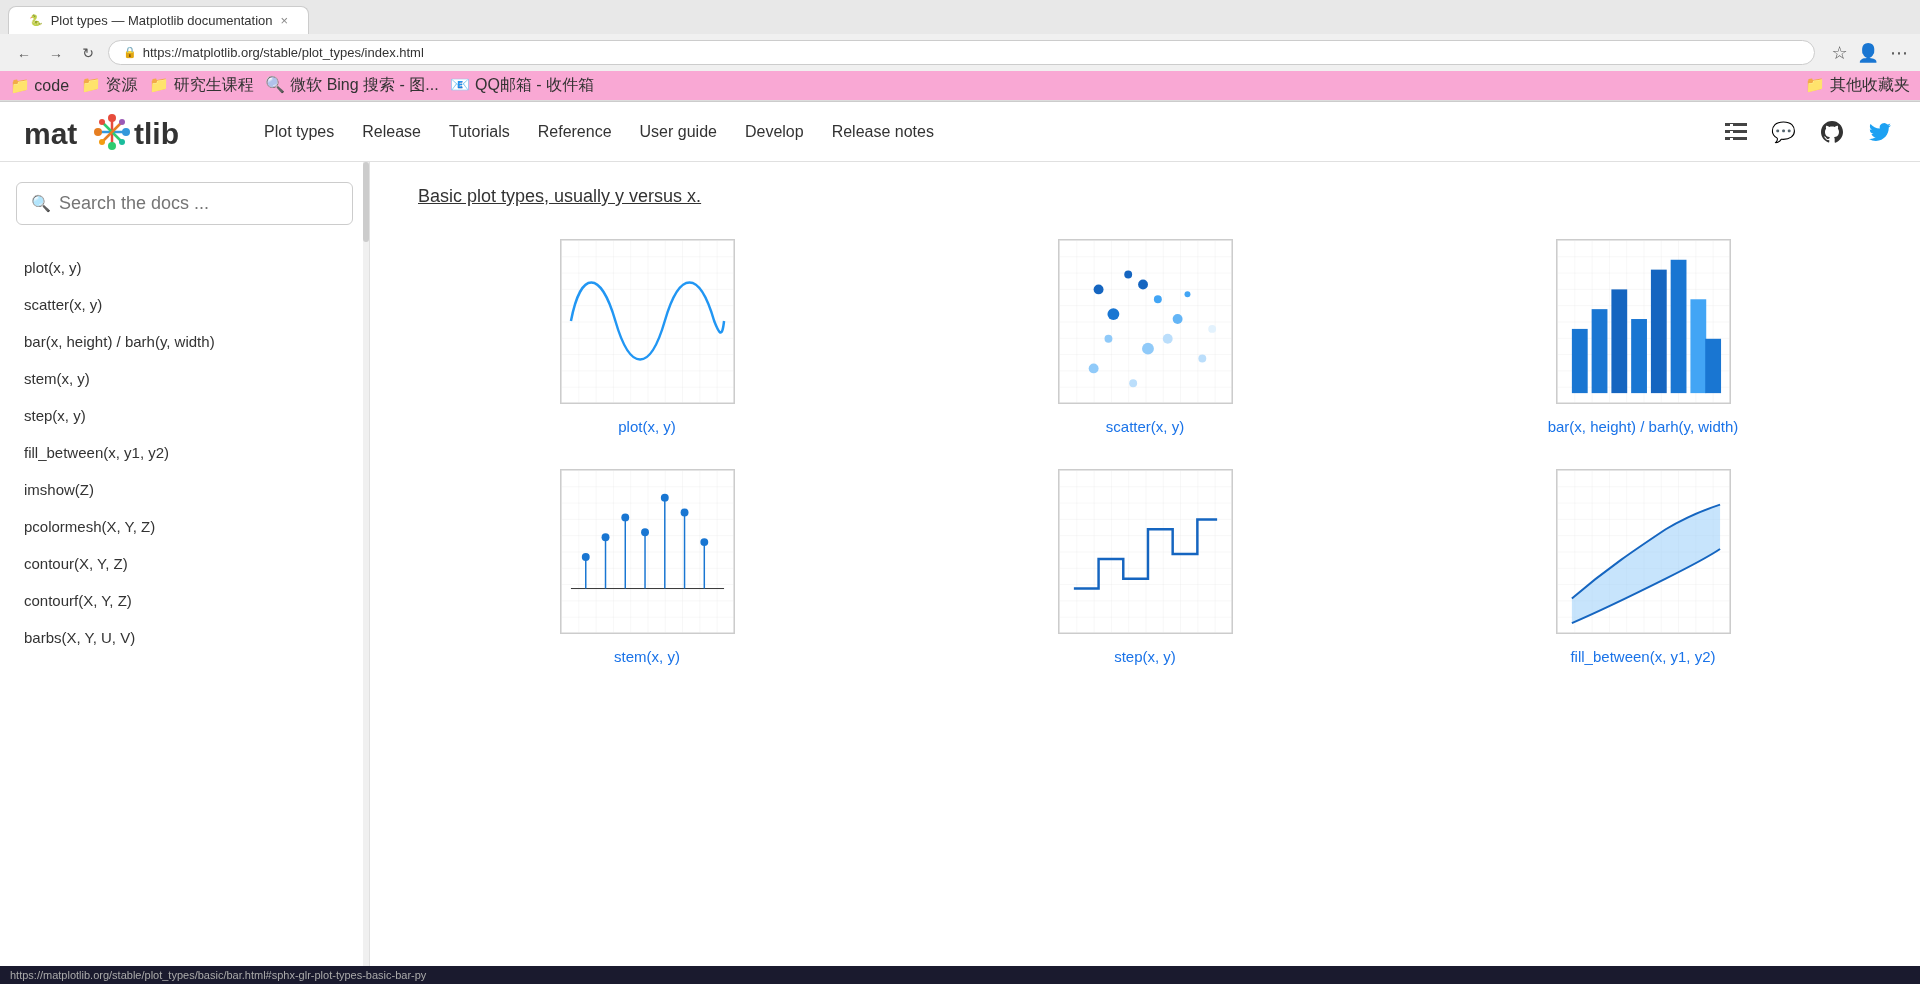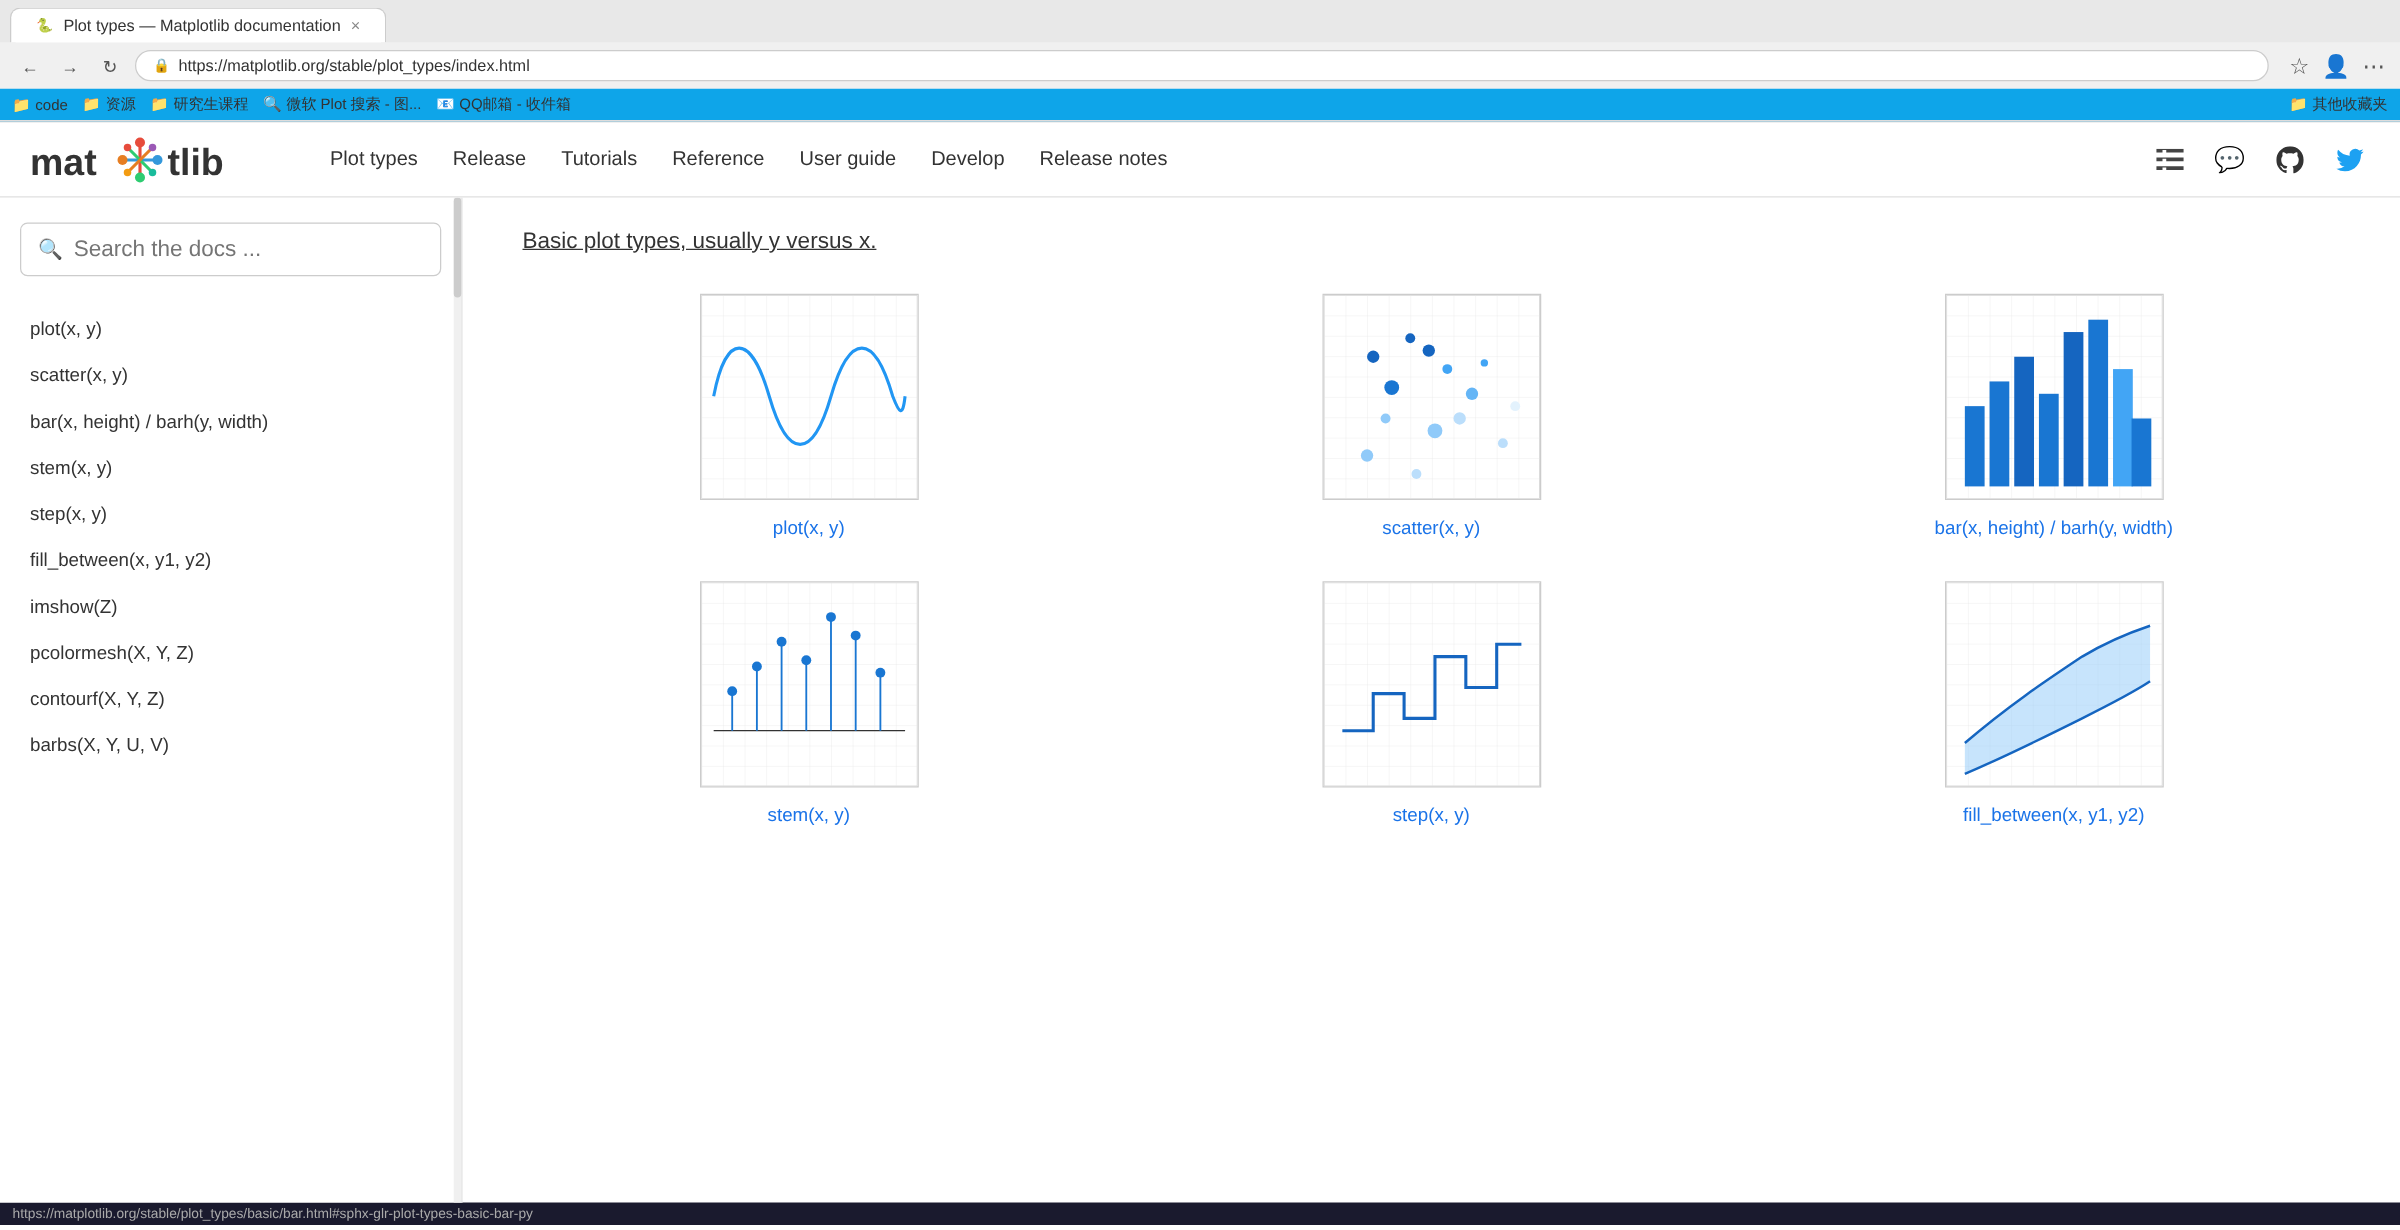--- a/index.html
+++ b/index.html
@@ -39,24 +39,24 @@
       color: #333;
       display: flex; align-items: center; gap: 6px;
     }
     .browser-url-bar .lock { color: #888; font-size: 11px; }
 
     
     .bookmarks-bar {
       display: flex;
       align-items: center;
       padding: 4px 10px;
-      background: #0ea5e9;
+      background: #f9a8d4;
       border-bottom: 1px solid #ddd;
       gap: 12px;
-      font-size: 12px;
+      font-size: 16px;
       color: #333;
     }
     .bookmark-item { cursor: pointer; display: flex; align-items: center; gap: 3px; }
 
     
     .page-wrapper { display: flex; flex-direction: column; min-height: calc(984px - 120px); }
 
     
     .top-nav {
       display: flex;
@@ -240,21 +240,21 @@
     <div style="display:flex;gap:10px;margin-left:8px;">
       <span style="font-size:18px;color:#555;cursor:pointer;">☆</span>
       <span style="font-size:18px;color:#555;cursor:pointer;">👤</span>
       <span style="font-size:18px;color:#555;cursor:pointer;">⋯</span>
     </div>
   </div>
   <div class="bookmarks-bar">
     <span class="bookmark-item">📁 code</span>
     <span class="bookmark-item">📁 资源</span>
     <span class="bookmark-item">📁 研究生课程</span>
-    <span class="bookmark-item">🔍 微软 Plot 搜索 - 图...</span>
+    <span class="bookmark-item">🔍 微软 Bing 搜索 - 图...</span>
     <span class="bookmark-item">📧 QQ邮箱 - 收件箱</span>
     <span style="margin-left:auto;" class="bookmark-item">📁 其他收藏夹</span>
   </div>
 </div>
 
 <div class="page-wrapper">
 
   <nav class="top-nav">
     <div class="nav-logo">
 
@@ -334,20 +334,21 @@
 
       <div class="sidebar-nav-items">
         <div class="sidebar-nav-item">plot(x, y)</div>
         <div class="sidebar-nav-item">scatter(x, y)</div>
         <div class="sidebar-nav-item">bar(x, height) / barh(y, width)</div>
         <div class="sidebar-nav-item">stem(x, y)</div>
         <div class="sidebar-nav-item">step(x, y)</div>
         <div class="sidebar-nav-item">fill_between(x, y1, y2)</div>
         <div class="sidebar-nav-item">imshow(Z)</div>
         <div class="sidebar-nav-item">pcolormesh(X, Y, Z)</div>
+        <div class="sidebar-nav-item">contour(X, Y, Z)</div>
         <div class="sidebar-nav-item">contourf(X, Y, Z)</div>
         <div class="sidebar-nav-item">barbs(X, Y, U, V)</div>
       </div>
     </aside>
 
     <main class="content-area">
       <p class="section-intro">Basic plot types, usually y versus x.</p>
 
       <div class="plot-grid">
 

